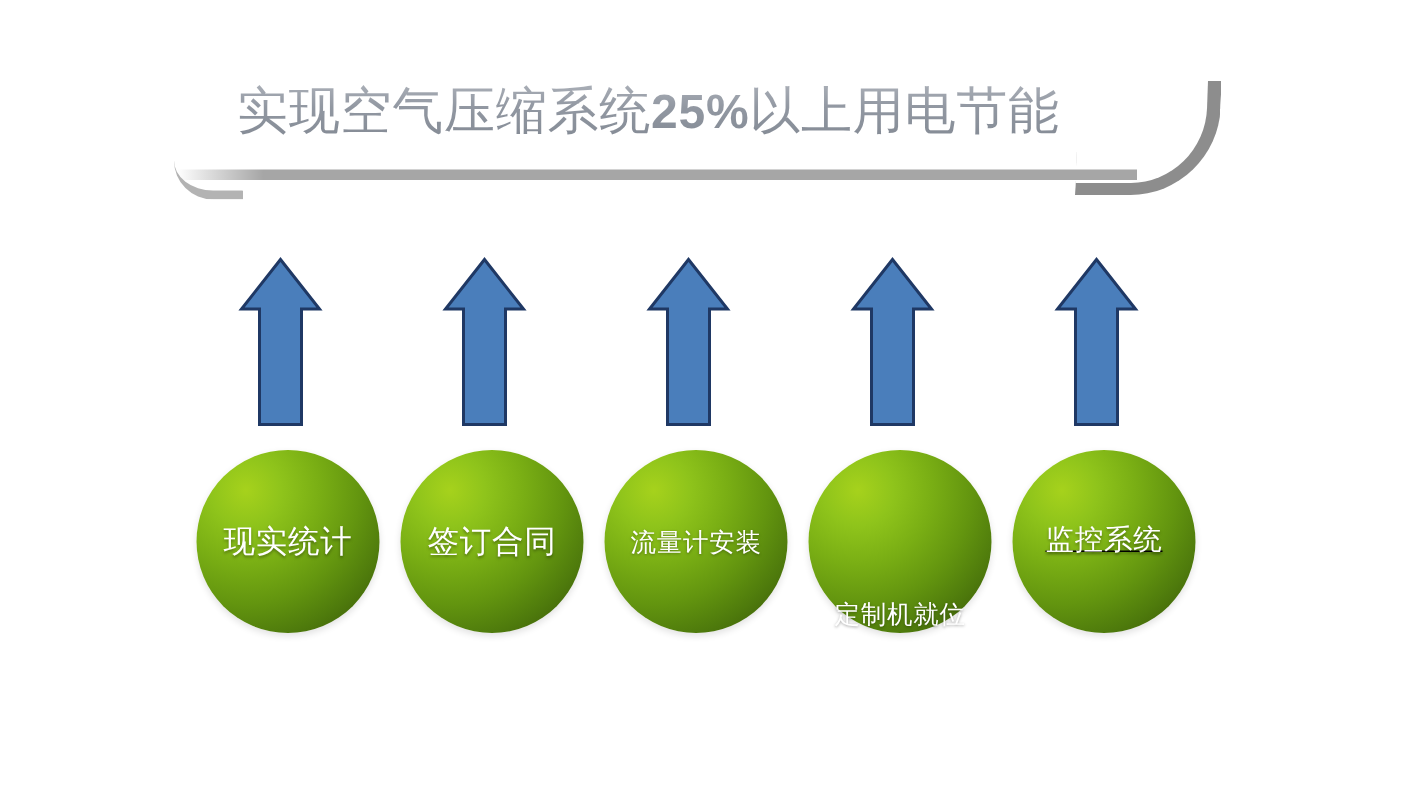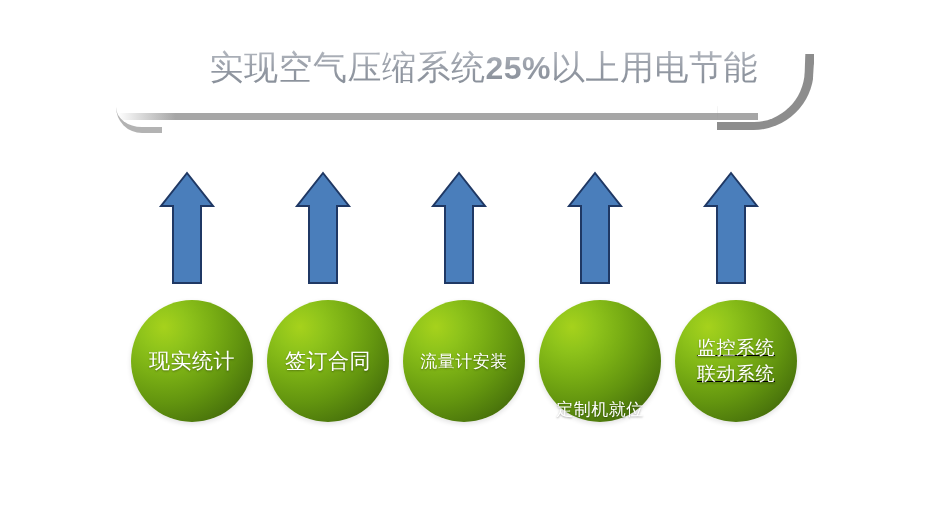--- a/index.html
+++ b/index.html
@@ -27,31 +27,31 @@
     width: 672px;
     height: 92px;
   }
 
   .title-text {
     position: absolute;
     left: 40px;
     top: 6px;
     width: 600px;
     height: 56px;
-    line-height: 44px;
+    line-height: 56px;
     font-family: "Liberation Serif", "DejaVu Serif", serif;
     font-size: 34px;
     letter-spacing: 0.5px;
     white-space: nowrap;
     color: #9aa0a8;
     background: linear-gradient(180deg, #b9bdc4 0%, #9298a2 45%, #7e858f 100%);
     -webkit-background-clip: text;
     background-clip: text;
     -webkit-text-fill-color: transparent;
-    text-align: right;
+    text-align: left;
   }
   .title-text .pct {
     font-family: "Liberation Sans", sans-serif;
     font-weight: bold;
     font-size: 32px;
   }
 
   
   .title-rule {
     position: absolute;
@@ -184,17 +184,16 @@
     <div class="node-label small">流量计安装</div>
   </div>
 
   <div class="node-circle" style="left:539px;align-items:flex-end;">
     <div class="node-label small">定制机就位</div>
   </div>
 
   <div class="node-circle" style="left:675px;text-decoration:underline;">
     <div class="node-label two-line">
       <div>监控系统</div>
-      <div>联动系统</div>
     </div>
   </div>
 
 </div>
 
 </body></html>

